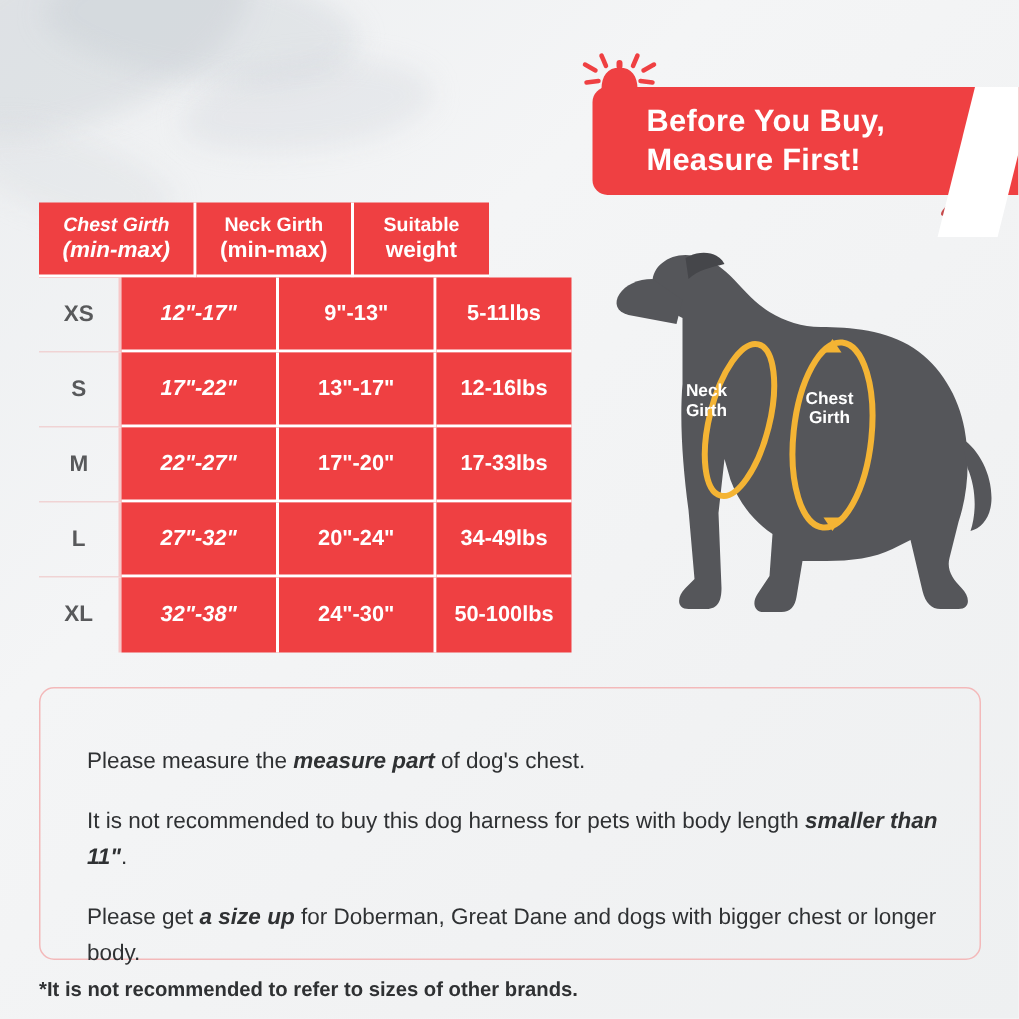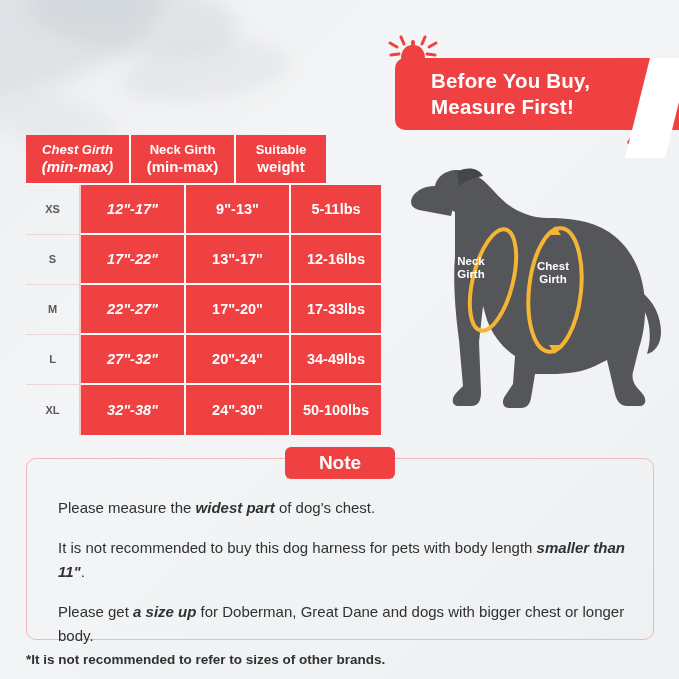--- a/index.html
+++ b/index.html
@@ -140,21 +140,21 @@
     border-bottom: 2px solid #ffffff;
     line-height: 1.15;
   }
   .cell:last-child { border-right: none; }
   .trow:last-child .cell { border-bottom: none; }
   .cell.c0 {
     width: 55px;
     background: transparent;
     color: #58595b;
     font-weight: bold;
-    font-size: 11px;
+    font-size: 15px;
     border-right: 2px solid #f7c7c8;
     border-bottom: 1px solid #f0d3d4;
   }
   .trow:first-child .cell.c0 { border-bottom: 1px solid #f0d3d4; }
   .trow:last-child .cell.c0 { border-bottom: none; }
   .cell.c1 { width: 105px; font-style: italic; }
   .cell.c2 { width: 105px; }
   .cell.c3 { width: 90px; }
   .header .cell { font-size: 13px; }
   .header .cell.c0 { font-size: 14.5px; }
@@ -378,25 +378,24 @@
       <span>Neck</span><br>
       <span>Girth</span>
     </div>
     <div class="dog-label lbl-chest">
       <span>Chest</span><br>
       <span>Girth</span>
     </div>
   </div>
 
   <div class="note-box"></div>
-  <div class="note-title">Note</div>
 
   <div class="note-content">
     <p class="note-para">
-      <span>Please measure the </span><i>widest part</i><span> of dog's chest.</span>
+      <span>Please measure the </span><i>measure part</i><span> of dog's chest.</span>
     </p>
     <p class="note-para">
       <span>It is not recommended to buy this dog harness for pets with body length </span><i>smaller than 11"</i><span>.</span>
     </p>
     <p class="note-para">
       <span>Please get </span><i>a size up</i><span> for Doberman, Great Dane and dogs with bigger chest or longer body.</span>
     </p>
   </div>
 
   <div class="footnote">*It is not recommended to refer to sizes of other brands.</div>

